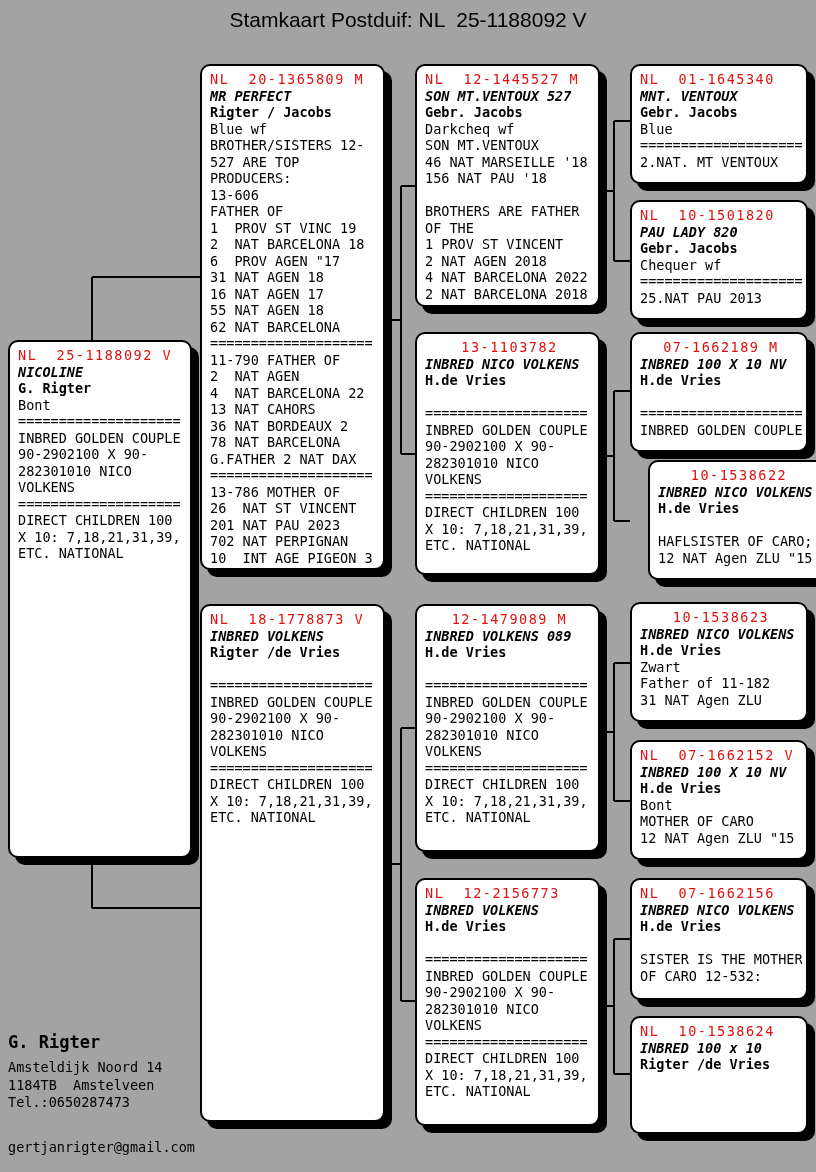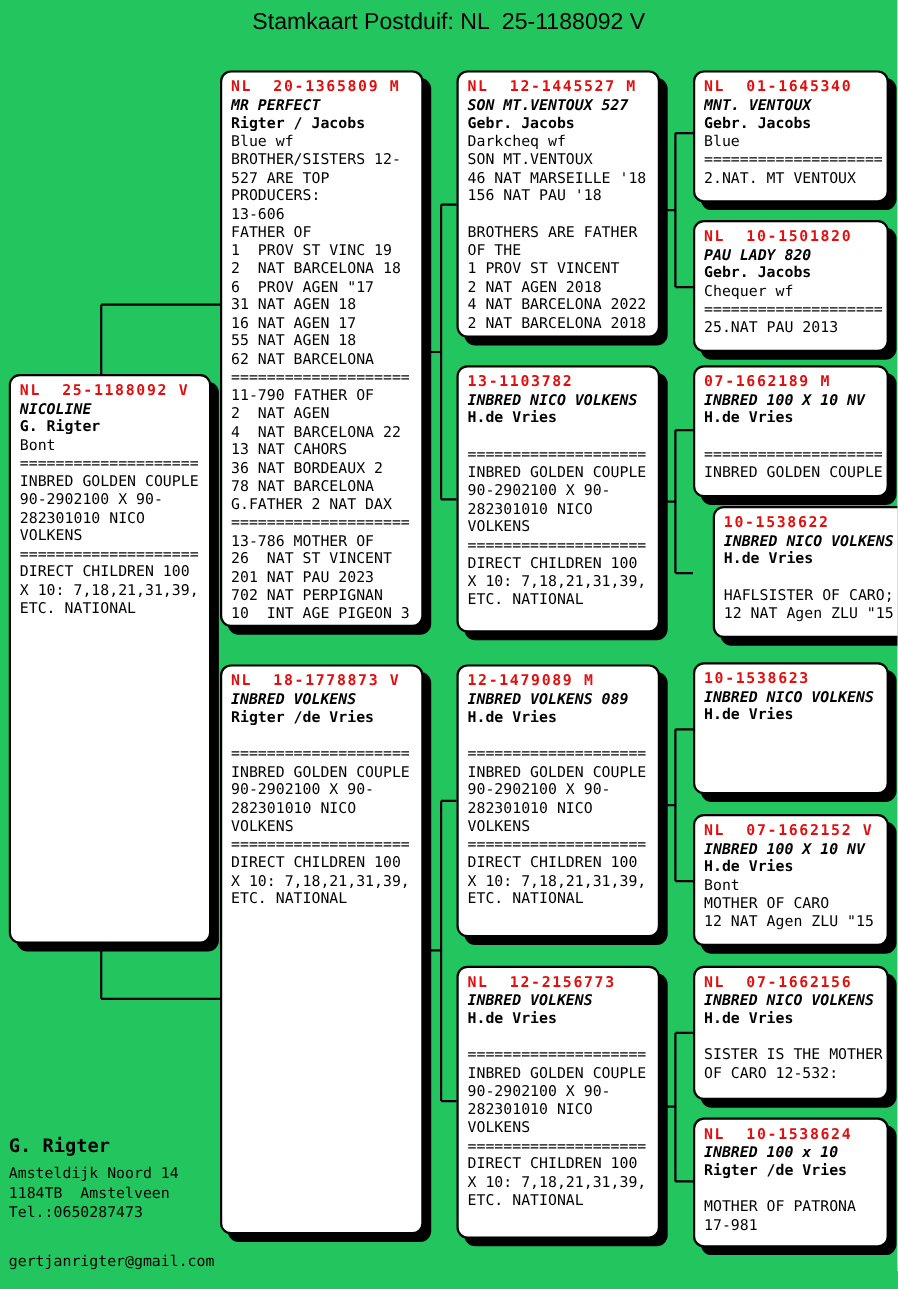--- a/index.html
+++ b/index.html
@@ -1,26 +1,26 @@
 <!DOCTYPE html>
 <html style="--ring-red: #e01010; --footer-red: #8b2222;"><head>
 <meta charset="utf-8">
 <style>
   html,body{margin:0;padding:0;background:#fff;}
-  .page{position:relative;width:816px;height:1172px;background:#22c55e;overflow:hidden;
+  .page{position:relative;width:816px;height:1172px;background:#a3a3a3;overflow:hidden;
         font-family:"DejaVu Sans Mono",monospace;color:#000;}
   .title{position:absolute;top:8px;left:0;width:816px;text-align:center;
          font-family:"Liberation Sans",sans-serif;font-size:21px;white-space:pre;}
   svg.connectors{position:absolute;left:0;top:0;z-index:0;}
   .box{position:absolute;z-index:2;background:#fff;border:2px solid #000;border-radius:10px;
        box-shadow:7px 7px 0 #000;box-sizing:border-box;padding:5px 4px 0 8px;
        font-size:13.5px;line-height:16.5px;}
   .row{white-space:pre;min-height:16.5px;overflow:hidden;}
-  .row.hdr{color:var(--ring-red,#e01010);font-weight:bold;letter-spacing:1.5px;}
-  .row.hdr.center{letter-spacing:1.5px;}
+  .row.hdr{color:var(--ring-red,#e01010);font-weight:normal;letter-spacing:1.5px;}
+  .row.hdr.center{text-align:center;letter-spacing:1.5px;}
   .row.name{font-weight:bold;font-style:italic;}
   .row.fancier{font-weight:bold;}
   
   .pos-subject{left:8px;top:340px;width:184px;height:518px;}
   .pos-sire{left:200px;top:64px;width:185px;height:506px;}
   .pos-dam{left:200px;top:604px;width:185px;height:518px;}
   .pos-gp1{left:415px;top:64px;width:185px;height:243px;}
   .pos-gp2{left:415px;top:332px;width:185px;height:243px;}
   .pos-gp3{left:415px;top:604px;width:185px;height:248px;}
   .pos-gp4{left:415px;top:878px;width:185px;height:248px;}
@@ -233,20 +233,25 @@
     <div>
           <div class="row"></div>
           <div class="row">HAFLSISTER OF CARO;</div>
           <div class="row">12 NAT Agen ZLU "15</div>
         </div>
   </div>
       <div class="box pos-ggp5">
     <div class="row hdr center">10-1538623</div>
     <div class="row name">INBRED NICO VOLKENS</div>
     <div class="row fancier">H.de Vries</div>
+    <div>
+          <div class="row">Zwart</div>
+          <div class="row">Father of 11-182</div>
+          <div class="row">31 NAT Agen ZLU</div>
+        </div>
   </div>
       <div class="box pos-ggp6">
     <div class="row hdr">NL  07-1662152 V</div>
     <div class="row name">INBRED 100 X 10 NV</div>
     <div class="row fancier">H.de Vries</div>
     <div>
           <div class="row">Bont</div>
           <div class="row">MOTHER OF CARO</div>
           <div class="row">12 NAT Agen ZLU "15</div>
         </div>
@@ -258,25 +263,20 @@
     <div>
           <div class="row"></div>
           <div class="row">SISTER IS THE MOTHER</div>
           <div class="row">OF CARO 12-532:</div>
         </div>
   </div>
       <div class="box pos-ggp8">
     <div class="row hdr">NL  10-1538624</div>
     <div class="row name">INBRED 100 x 10</div>
     <div class="row fancier">Rigter /de Vries</div>
-    <div>
-          <div class="row"></div>
-          <div class="row">MOTHER OF PATRONA</div>
-          <div class="row">17-981</div>
-        </div>
   </div>
     </div>
 
   <div class="owner">
     <div class="owner-name">G. Rigter</div>
     <div class="owner-line">Amsteldijk Noord 14</div>
     <div class="owner-line">1184TB  Amstelveen</div>
     <div class="owner-line">Tel.:0650287473</div>
     <div class="owner-email">gertjanrigter@gmail.com</div>
   </div>

